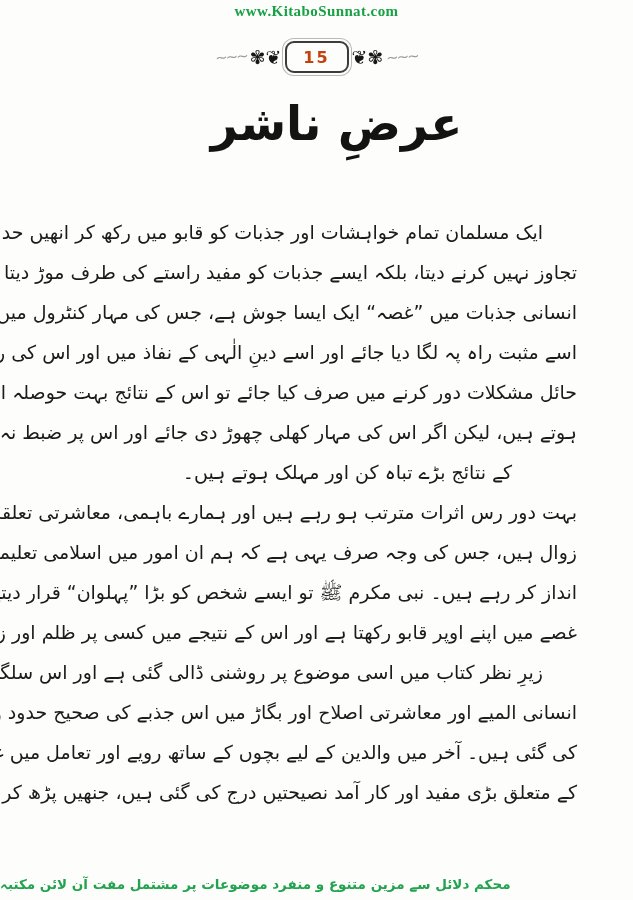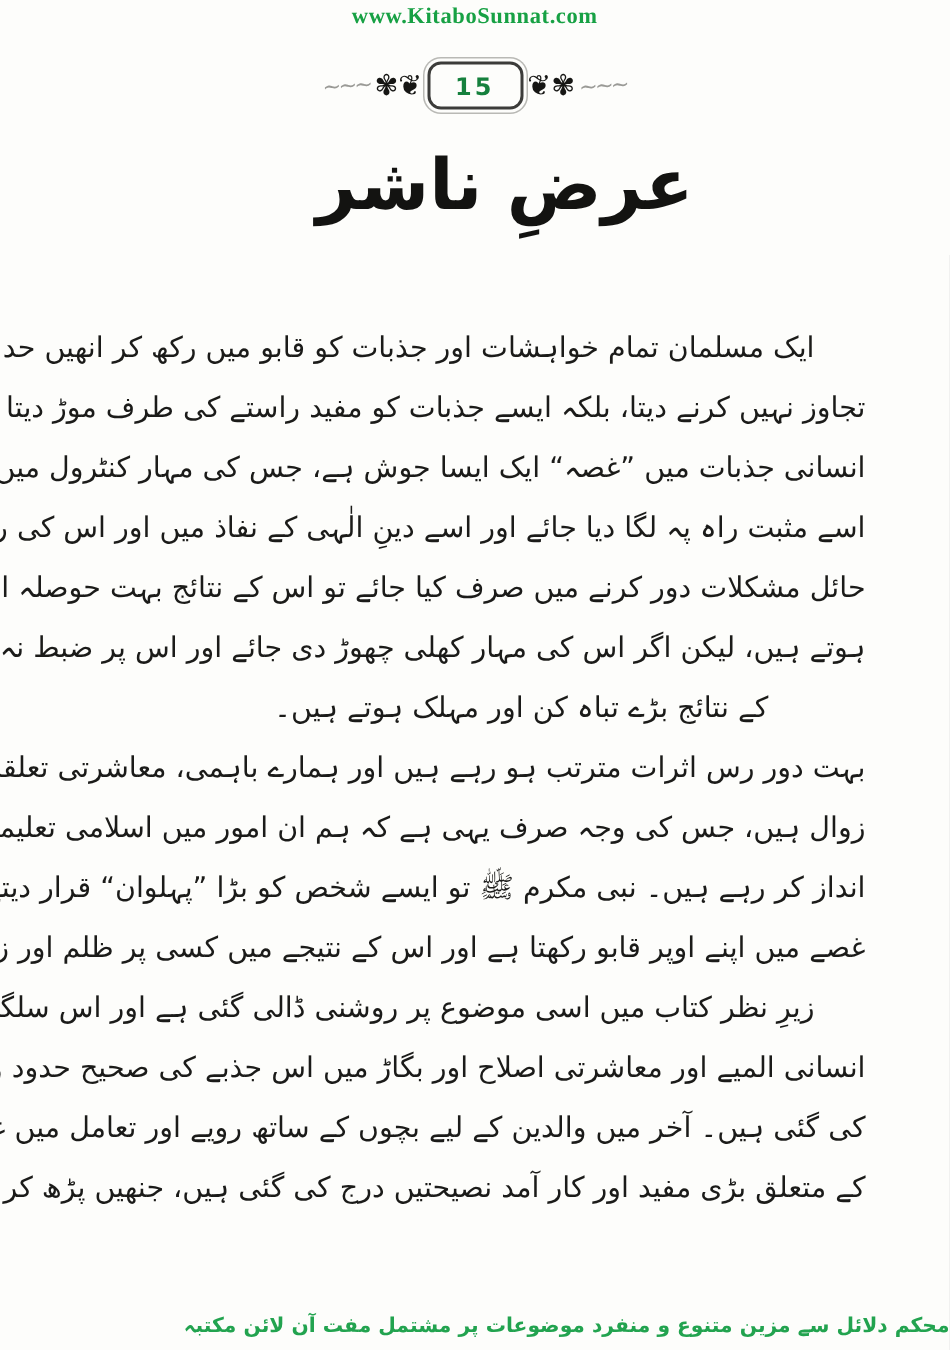--- a/index.html
+++ b/index.html
@@ -25,21 +25,21 @@
   }
   .floral{
     color:#161614;font-size:19px;line-height:1;user-select:none;
     white-space:nowrap;margin:0 1px;
   }
   .page-number-box{
     min-width:60px;height:28px;border:2px solid #3c3c3a;border-radius:9px;
     box-shadow:0 0 0 2px #fdfdfb,0 0 0 3px #b9b9b5;
     display:flex;align-items:center;justify-content:center;
     background:#fdfdfb;
-    font-size:16px;font-weight:bold;color:#15803d;letter-spacing:2px;
+    font-size:16px;font-weight:bold;color:#c2410c;letter-spacing:2px;
     font-family:"DejaVu Sans",sans-serif;
   }
   
   .main-title{
     position:absolute;top:96px;left:0;width:100%;
     text-align:center;direction:rtl;
     font-size:47px;font-weight:bold;color:#131311;
     transform:translateX(20px);
   }
   
@@ -53,21 +53,21 @@
     white-space:nowrap;overflow:visible;
   }
   .line.first{padding-right:34px;}
   .line.short-end{
     text-align:center;text-align-last:center;
     padding-left:70px;padding-right:10px;
   }
   
   .footer-tagline{
     position:absolute;bottom:8px;left:0;width:100%;
-    text-align:right;direction:rtl;
+    text-align:left;direction:rtl;
     font-size:13.5px;font-weight:bold;color:#22a34f;letter-spacing:.2px;
   }
 </style>
 </head>
 <body>
 
 <div class="page">
 
   <div class="site-url">www.KitaboSunnat.com</div>
 

